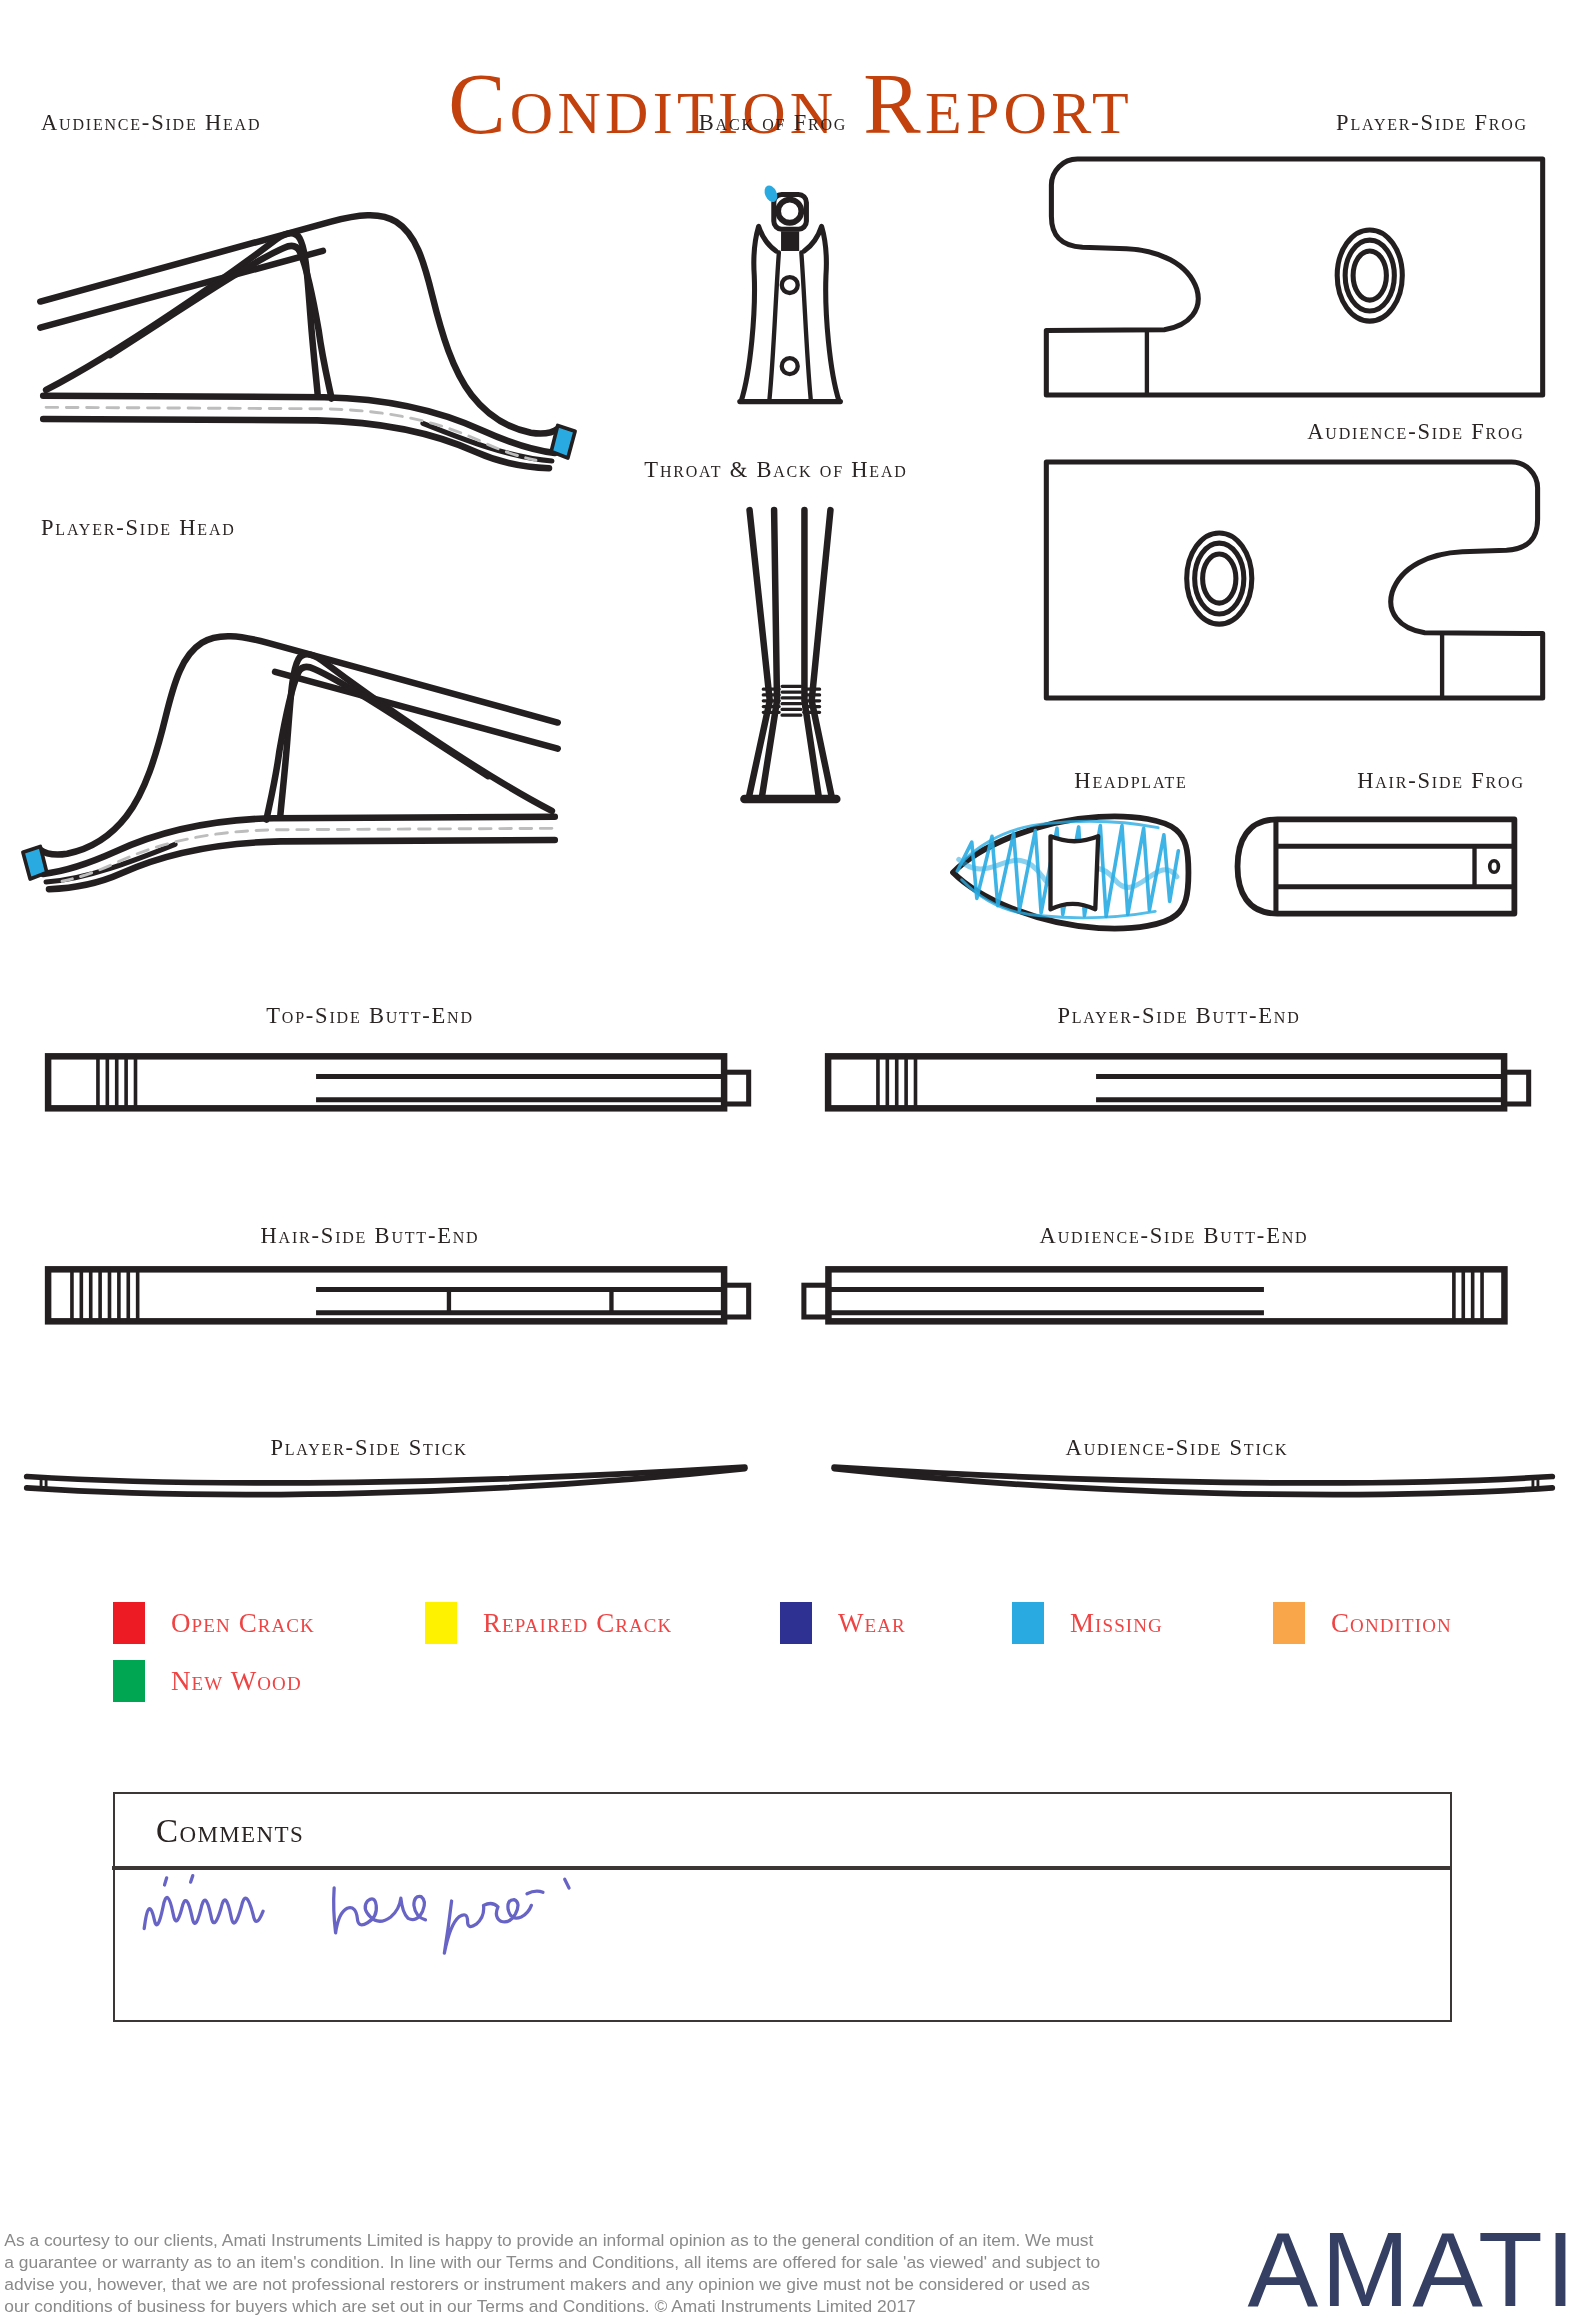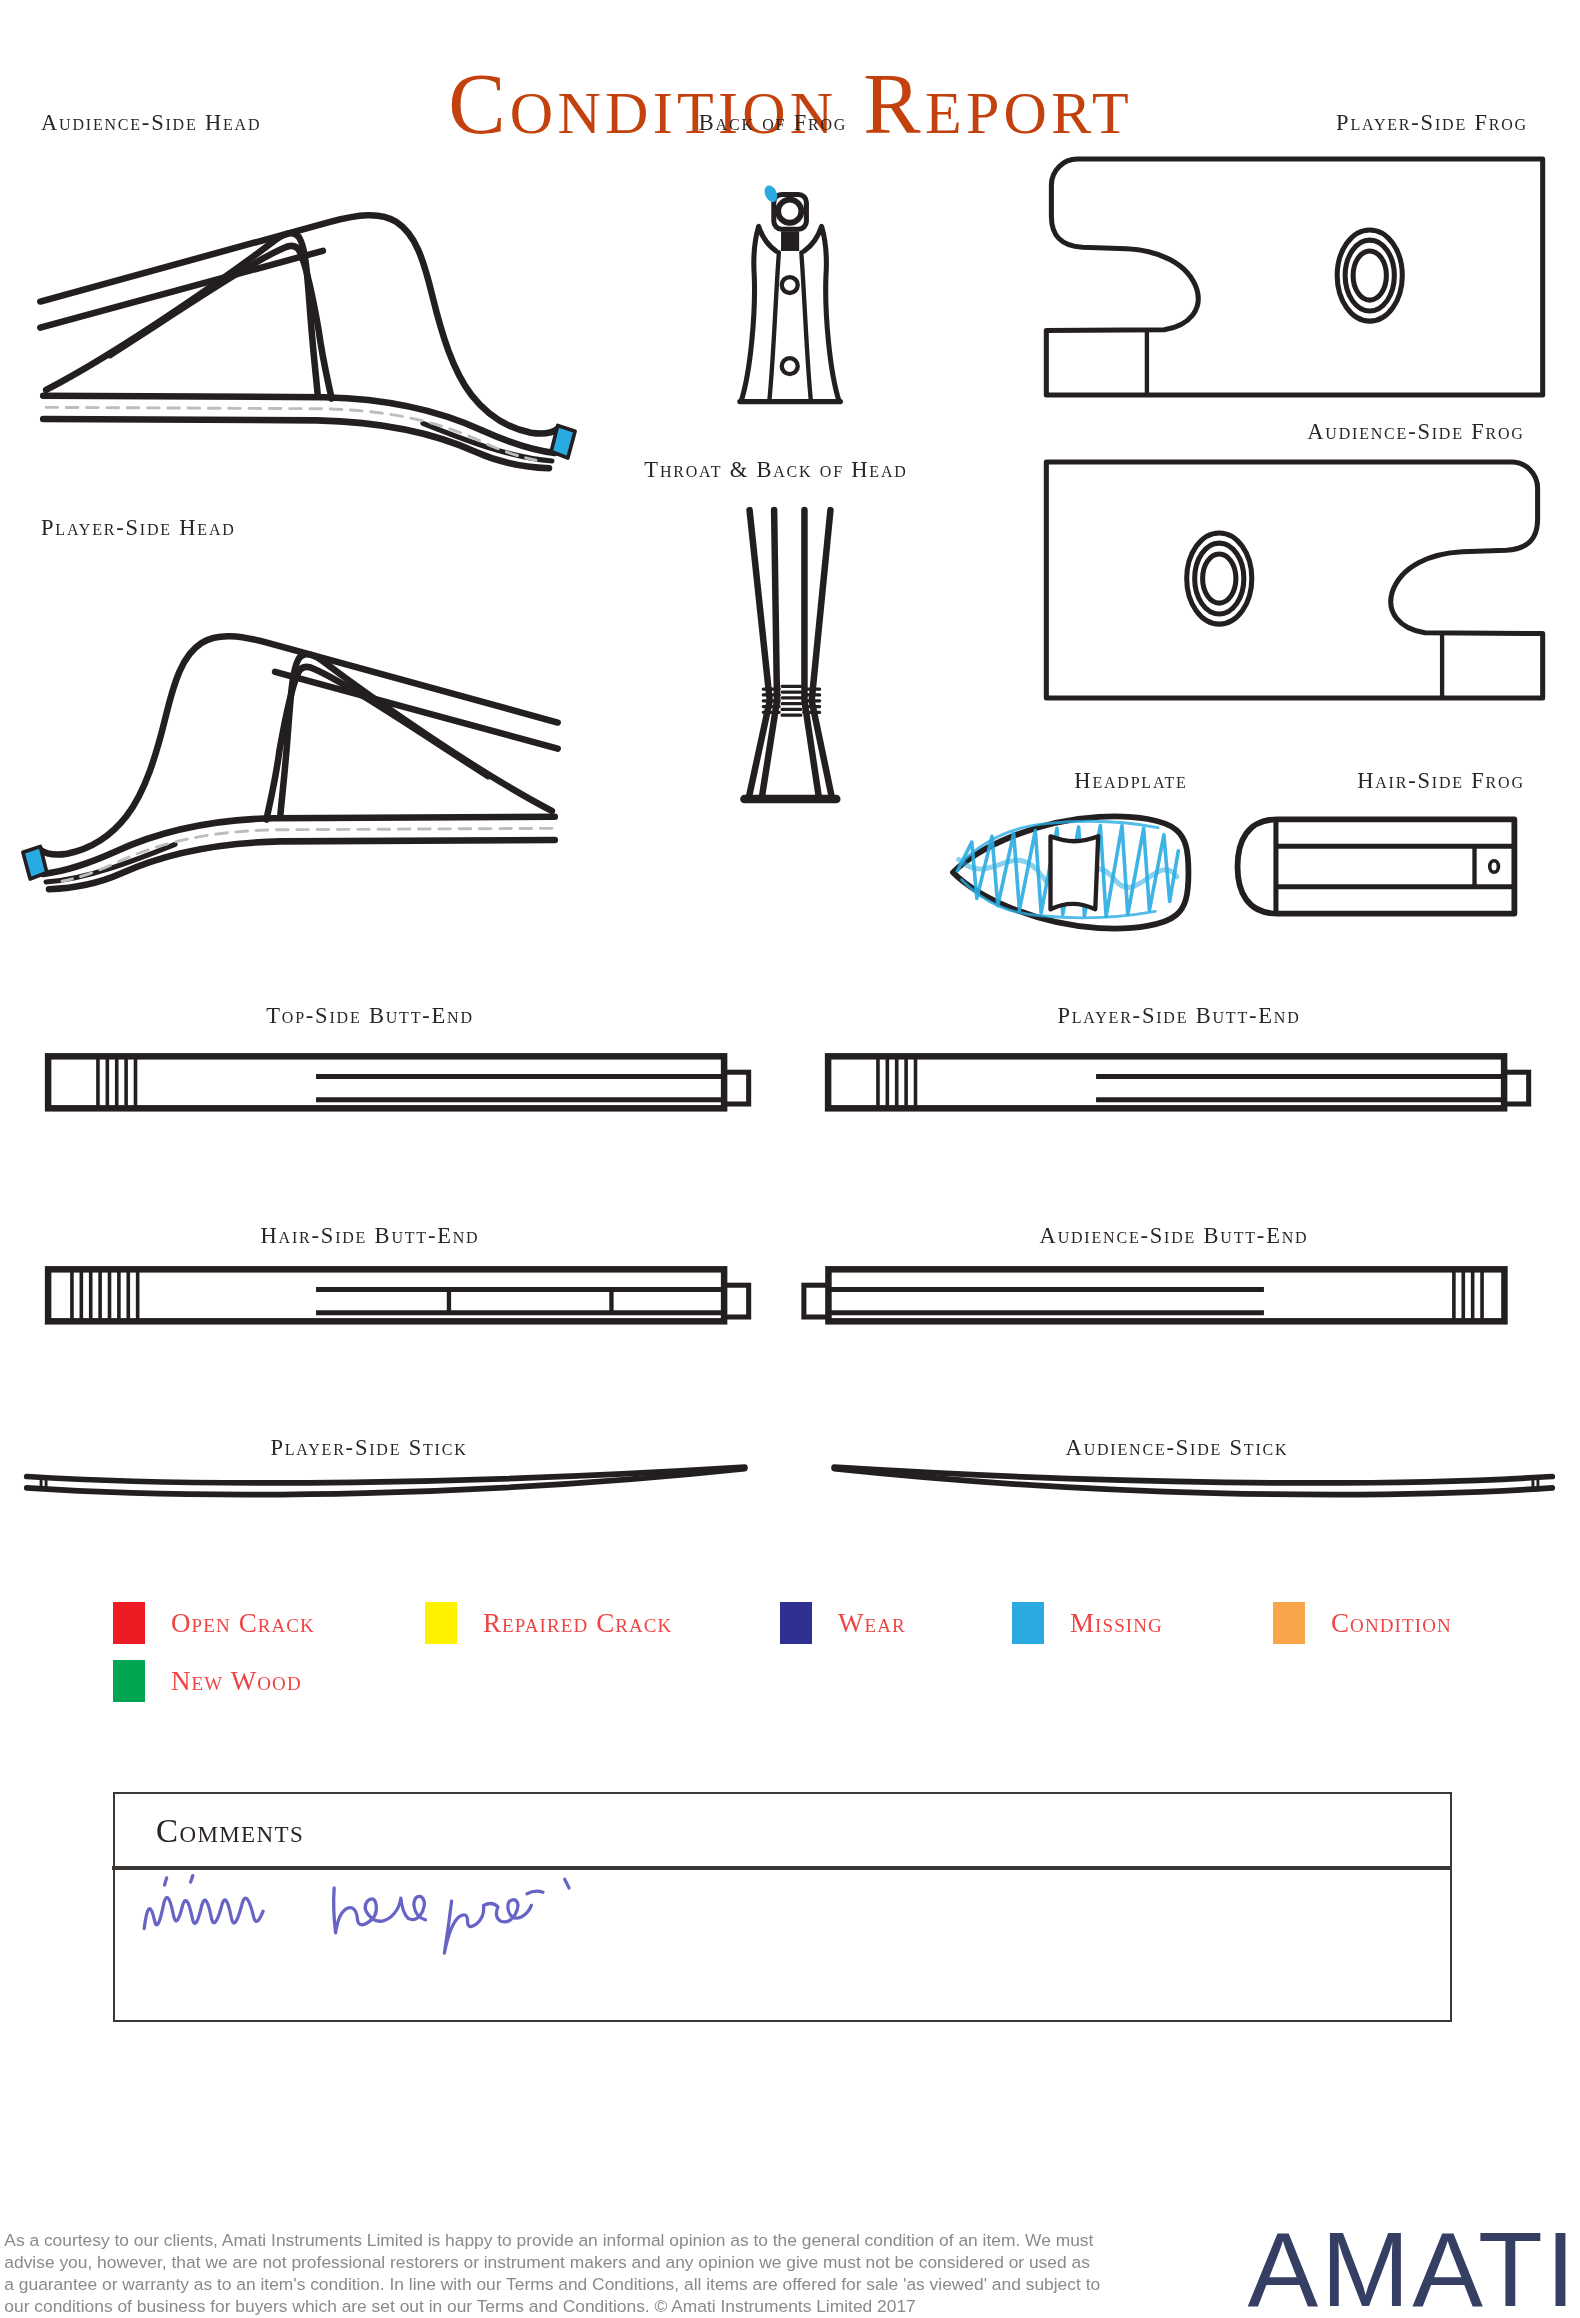--- a/index.html
+++ b/index.html
@@ -239,20 +239,20 @@
       <path stroke-width="4.5" d="M 32,78 Q 38,30 46,66 Q 50,86 58,48 Q 64,18 72,58 Q 76,80 84,50 Q 90,24 98,62 Q 102,84 110,52 Q 116,22 124,60 Q 128,84 138,50 Q 144,22 152,62 Q 156,84 166,48 Q 172,20 182,58 Q 186,80 196,54"></path>
       <path stroke-width="4.5" d="M 60,18 L 63,8 M 96,14 L 99,5"></path>
       <path stroke-width="4.5" d="M 294,22 Q 292,52 296,84 Q 300,56 312,50 Q 324,46 326,64 Q 327,78 340,70 Q 354,62 352,46 Q 350,32 340,40 Q 332,50 344,62 Q 356,74 372,62 Q 384,52 386,36 Q 388,56 396,64 Q 408,70 416,54 Q 422,40 414,34 Q 404,32 404,46 Q 406,62 420,66"></path>
       <path stroke-width="4.5" d="M 456,40 Q 452,74 446,112 Q 454,72 466,62 Q 478,54 478,68 Q 478,80 490,72 Q 502,62 500,46 Q 512,40 520,48 Q 514,62 524,68 Q 536,72 544,58 Q 552,42 542,38 Q 532,38 534,52 Q 538,68 552,62 Q 562,57 566,46"></path>
       <path stroke-width="4.5" d="M 560,30 Q 572,24 582,28 M 612,10 L 618,22"></path>
     </svg>
   </div>
 
   <div class="footer-text">
     <div>As a courtesy to our clients, Amati Instruments Limited is happy to provide an informal opinion as to the general condition of an item. We must</div>
+    <div>a guarantee or warranty as to an item's condition. In line with our Terms and Conditions, all items are offered for sale 'as viewed' and subject to</div>
     <div>advise you, however, that we are not professional restorers or instrument makers and any opinion we give must not be considered or used as</div>
-    <div>a guarantee or warranty as to an item's condition. In line with our Terms and Conditions, all items are offered for sale 'as viewed' and subject to</div>
     <div>our conditions of business for buyers which are set out in our Terms and Conditions. © Amati Instruments Limited 2017</div>
   </div>
   <div class="logo">AMATI</div>
 
 </div>
 
 
 </body></html>

